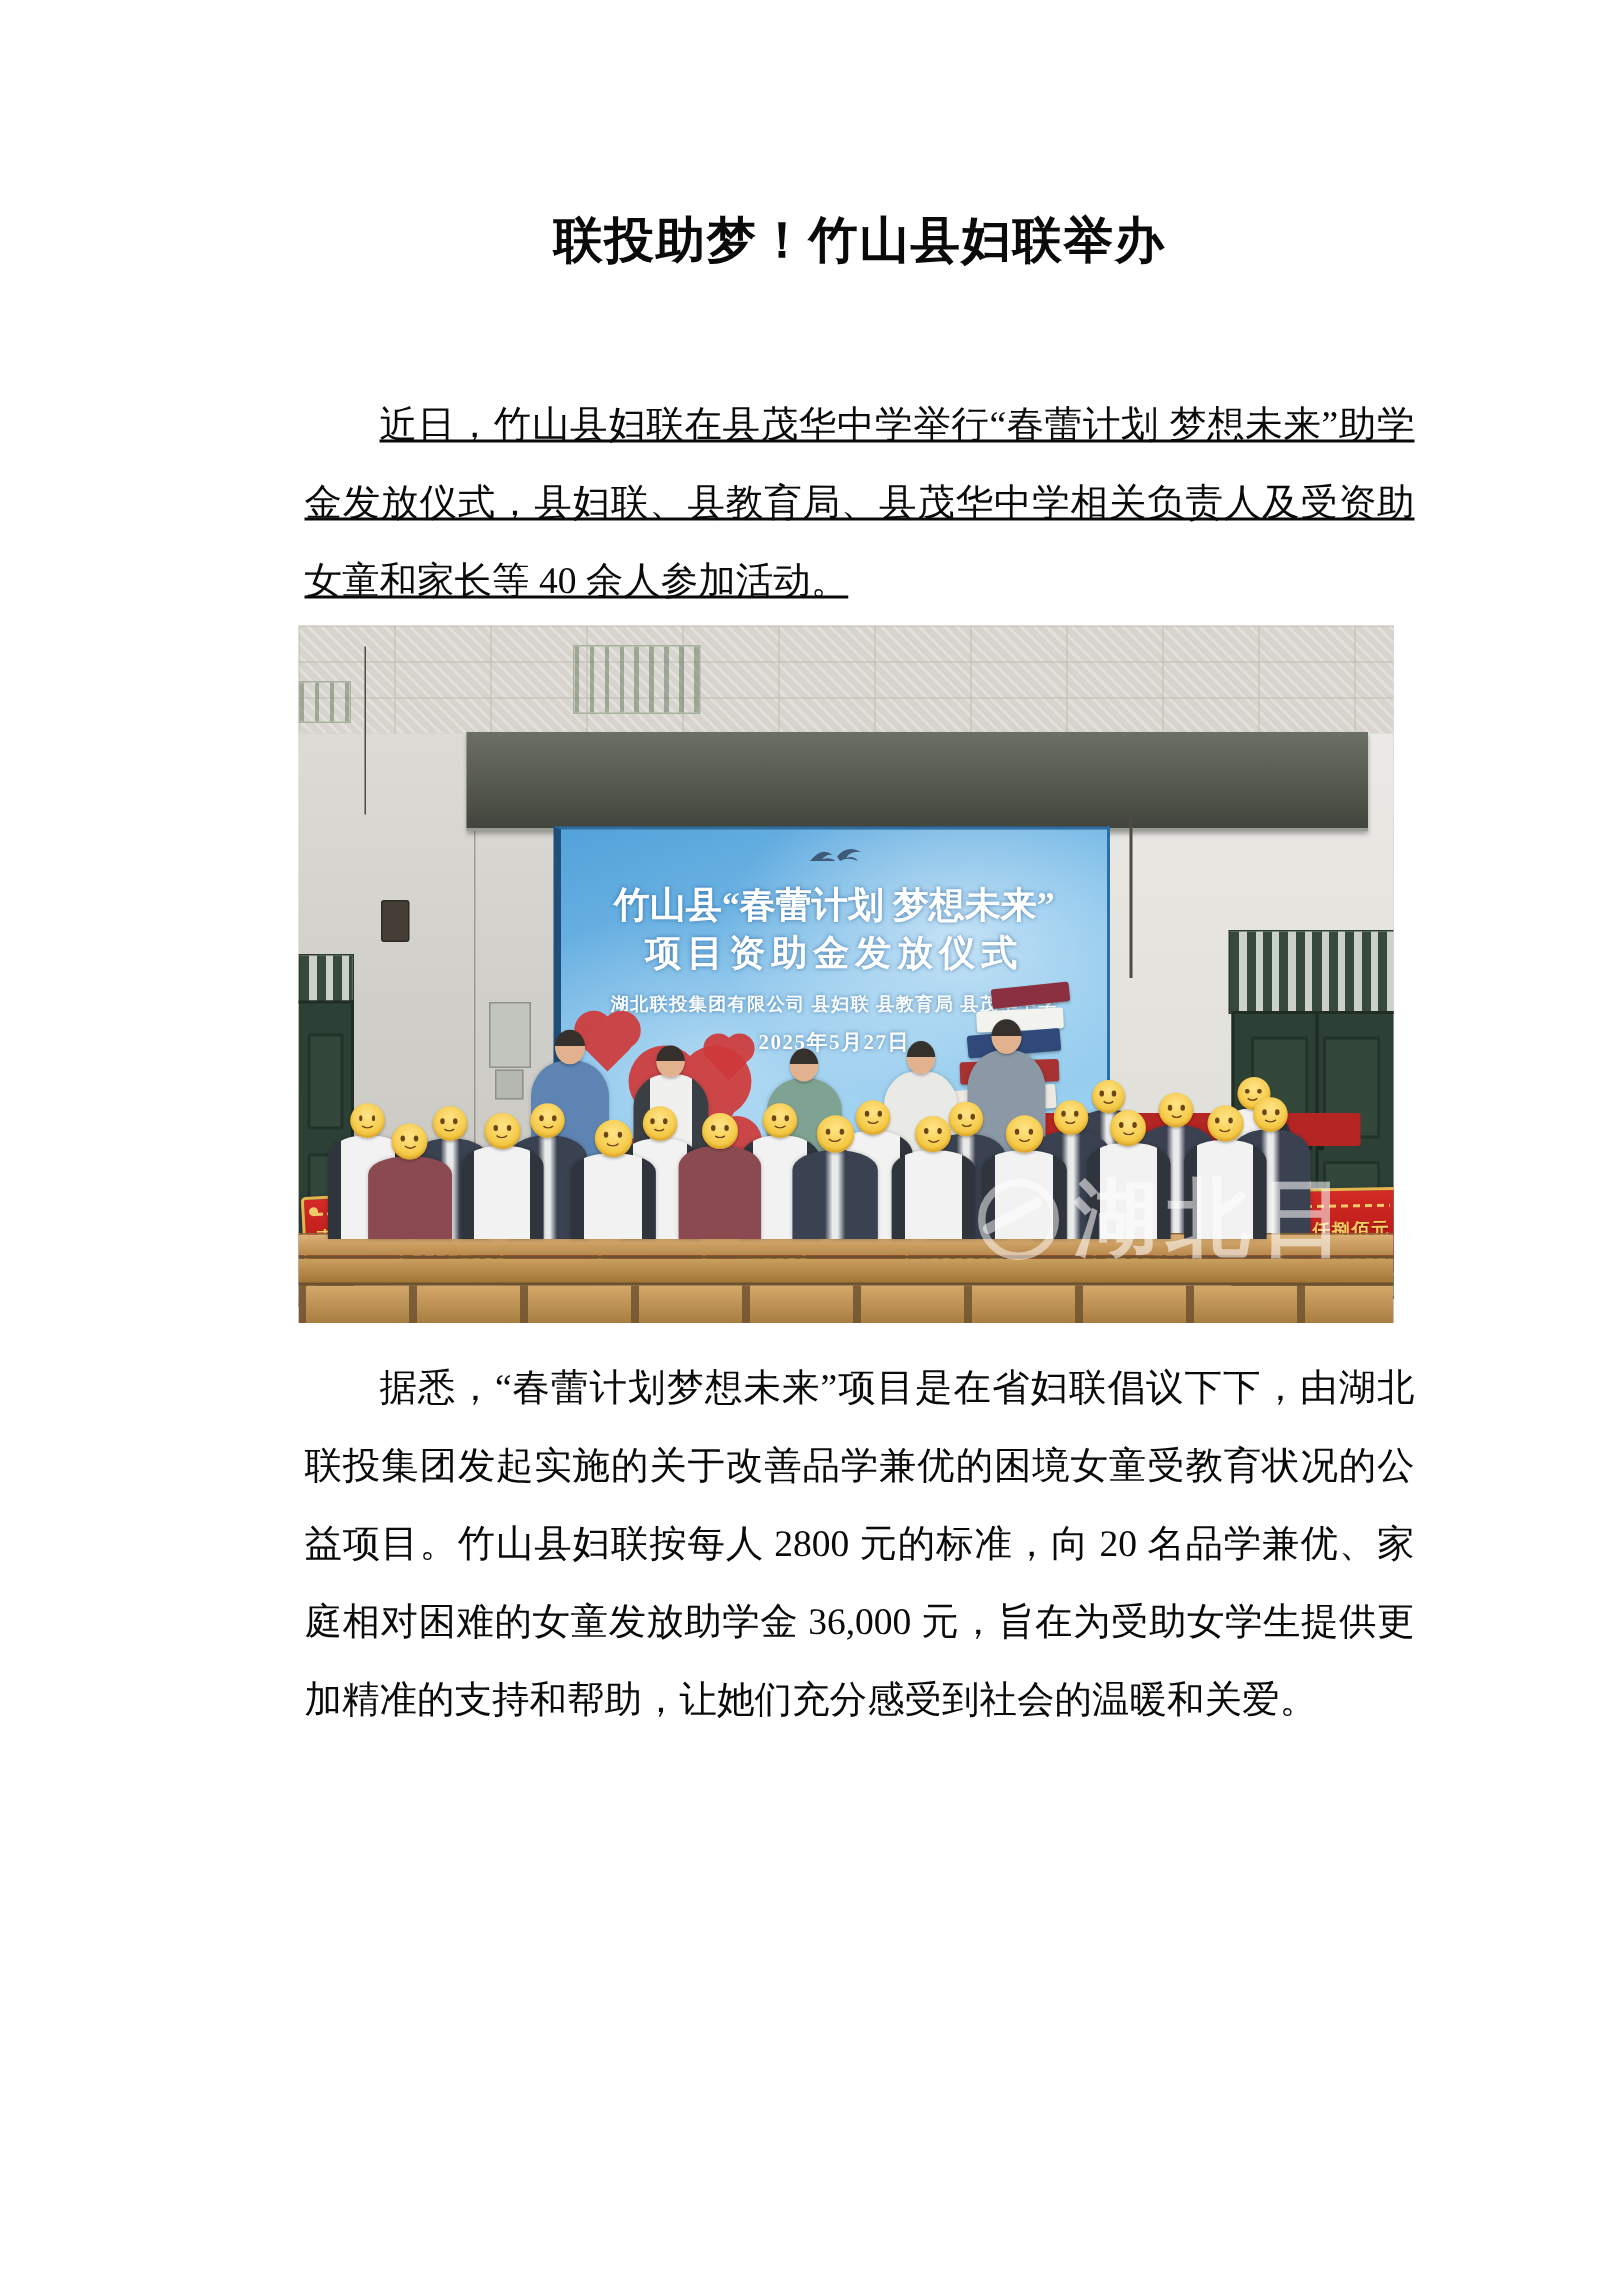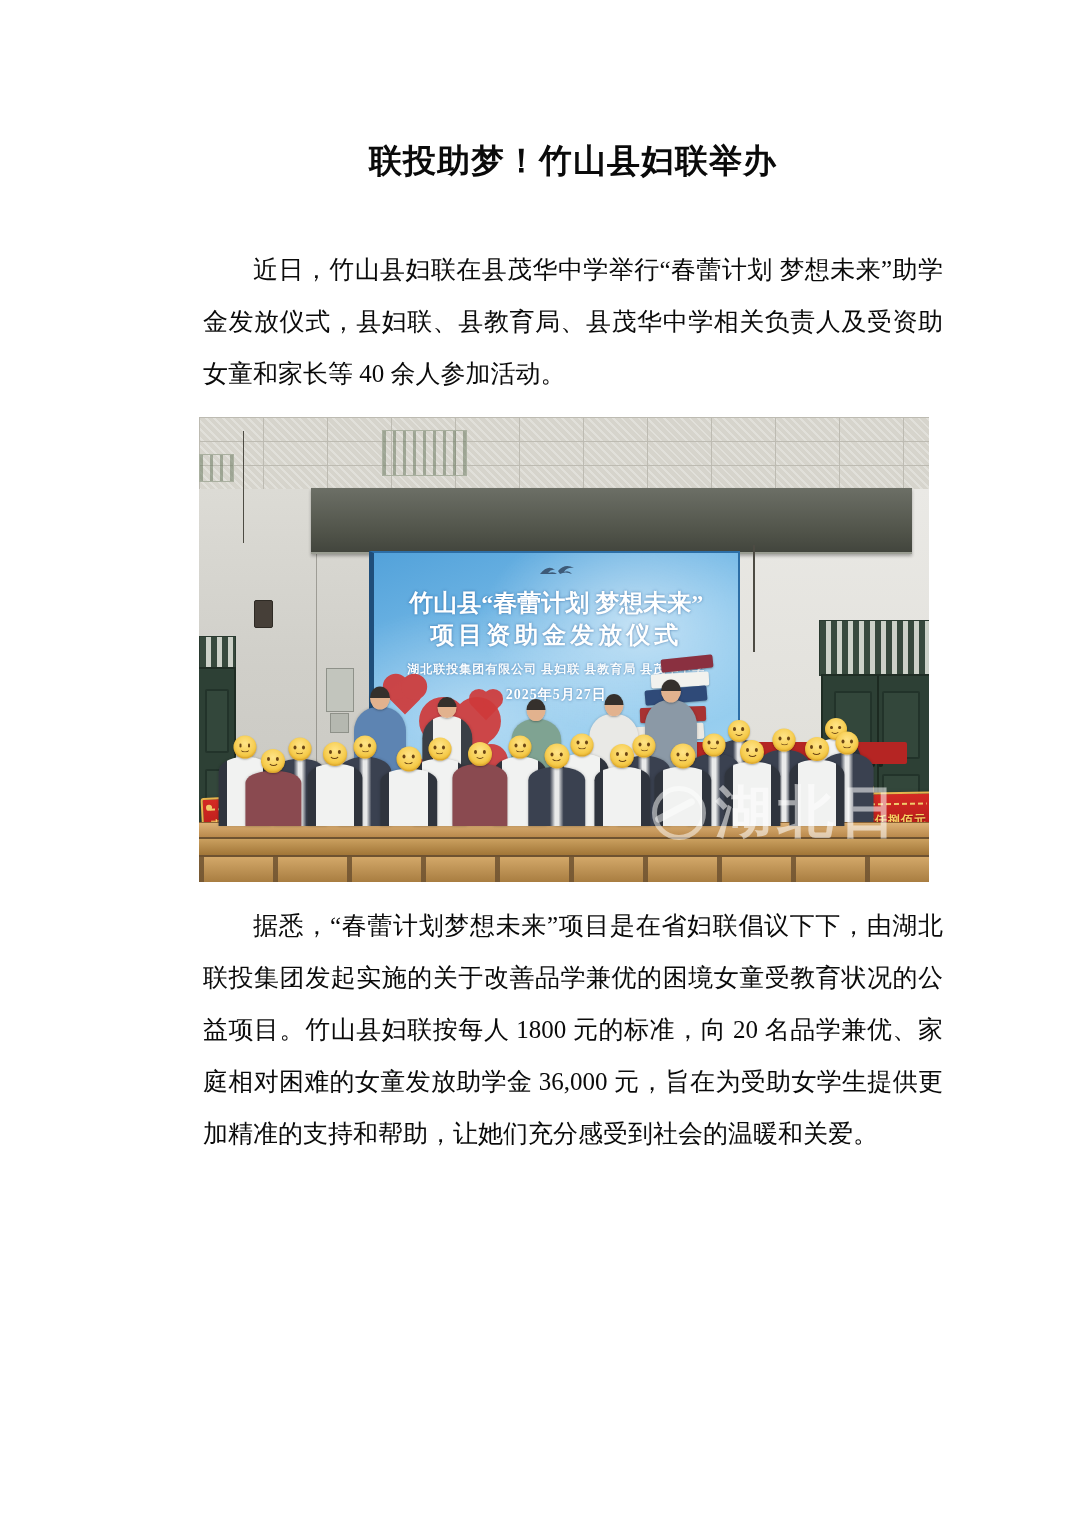--- a/index.html
+++ b/index.html
@@ -4,21 +4,21 @@
 <style>
   html,body{margin:0;padding:0;background:#ffffff;}
   .page{position:relative;width:1074px;height:1520px;background:#fff;overflow:hidden;
         font-family:"Liberation Serif","DejaVu Serif",serif;color:#0a0a0a;margin-left:36px;}
 
   
   .doc-title{position:absolute;left:0;right:0;top:138px;text-align:center;
              font-weight:bold;font-size:33px;line-height:47px;letter-spacing:1px;}
   .para{position:absolute;left:167px;width:740px;font-size:25px;line-height:52px;
         text-align:justify;text-indent:2em;}
-  .para1{top:244px;}
+  .para1{top:258px;text-decoration:underline;}
   .para2{top:900px;}
   .page-num{position:absolute;left:0;right:0;top:1406px;text-align:center;
             font-size:21px;letter-spacing:3px;}
 
   
   .photo{position:absolute;left:163px;top:417px;width:730px;height:465px;overflow:hidden;
          background:#cfcec8;box-shadow:inset 0 0 40px rgba(90,85,70,.18);}
   .ceiling{position:absolute;left:0;top:0;width:100%;height:15.5%;
            background-color:#d6d4cc;
            background-image:linear-gradient(#bdbbb2 1px,transparent 1px),
@@ -330,15 +330,15 @@
     <div class="bench a"></div>
     <div class="bench b"></div>
     <div class="bench c"></div>
 
     <div class="watermark">
       <div class="wm-logo"></div>
       <div class="wm-text">湖北日</div>
     </div>
   </div>
 
-  <div class="para para2">据悉，“春蕾计划梦想未来”项目是在省妇联倡议下下，由湖北联投集团发起实施的关于改善品学兼优的困境女童受教育状况的公益项目。竹山县妇联按每人 1800 元的标准，向 20 名品学兼优、家庭相对困难的女童发放助学金 36,000 元，旨在为受助女学生提供更加精准的支持和帮助，让她们充分感受到社会的温暖和关爱。</div>
+  <div class="para para2">据悉，“春蕾计划梦想未来”项目是在省妇联倡议下下，由湖北联投集团发起实施的关于改善品学兼优的困境女童受教育状况的公益项目。竹山县妇联按每人 2800 元的标准，向 20 名品学兼优、家庭相对困难的女童发放助学金 36,000 元，旨在为受助女学生提供更加精准的支持和帮助，让她们充分感受到社会的温暖和关爱。</div>
 
 </div>
 
 </body></html>

